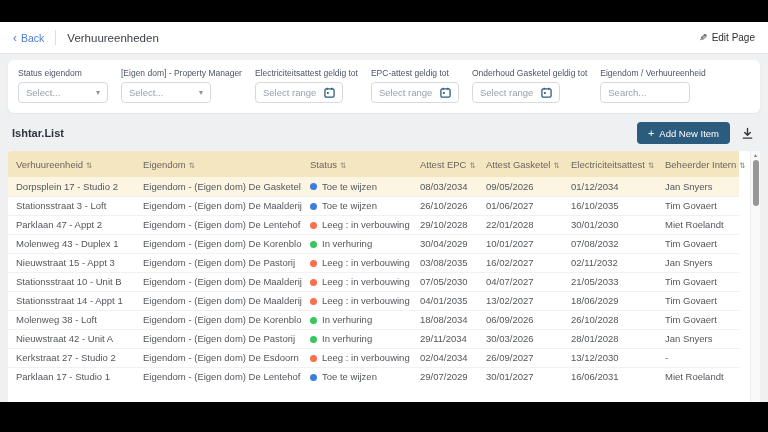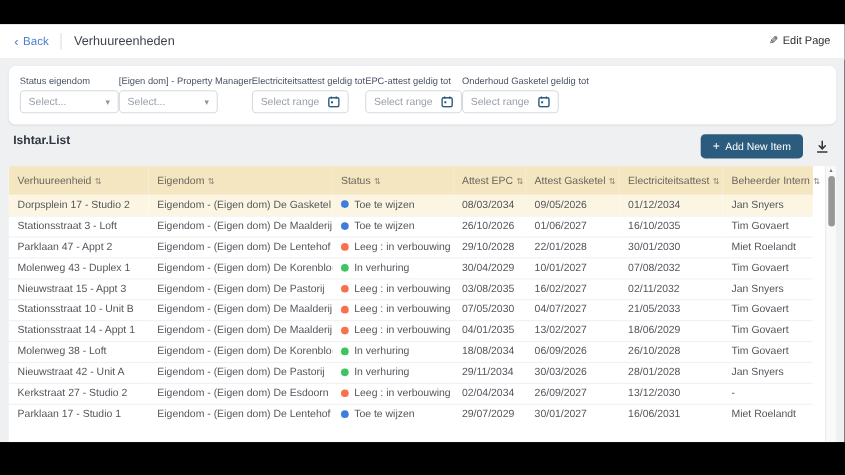--- a/index.html
+++ b/index.html
@@ -17,35 +17,35 @@
   .back-chevron { font-size:12px; line-height:1; }
   .nav-divider { width:1px; height:15px; background:#dcdee1; margin:0 11px; }
   .page-title { font-size:11.5px; color:#3a3f49; }
   .edit-page { margin-left:auto; display:flex; align-items:center; gap:4px; font-size:10px; color:#2d2f33; cursor:pointer; }
   .edit-icon { font-size:10px; transform:scaleX(-1); display:inline-block; }
 
   
   .content { flex:1; padding:6px 8px 0; display:flex; flex-direction:column; overflow:hidden; }
 
   
-  .filter-card { background:#fff; border-radius:6px; box-shadow:0 1px 2px rgba(0,0,0,.05); padding:8px 10px 10px; display:flex; flex-shrink:0; }
+  .filter-card { background:#fff; border-radius:6px; box-shadow:0 1px 2px rgba(0,0,0,.05); padding:8px 10px 10px; display:flex; gap:13px; flex-shrink:0; }
   .fgroup { display:flex; flex-direction:column; }
   .flabel { font-size:8.5px; color:#4a5366; margin-bottom:4px; white-space:nowrap; }
   .fcontrol { height:21px; border:1px solid #d6dae0; border-radius:4px; background:#fff; display:flex; align-items:center; justify-content:space-between; padding:0 7px; font-size:9.5px; color:#99a0ab; }
   .fcontrol .ph { white-space:nowrap; }
   .caret { font-size:8px; color:#8d949e; }
   .cal-icon { display:flex; }
   .w-select { width:90px; }
   .w-range  { width:88px; }
   .w-search { width:90px; }
   .search-input { border:none; outline:none; width:100%; font-size:9.5px; color:#6a717c; background:transparent; font-family:inherit; }
   .search-input::placeholder { color:#99a0ab; }
 
   
-  .list-head { display:flex; margin:9px 2px 7px 4px; flex-shrink:0; }
+  .list-head { display:flex; align-items:center; margin:9px 2px 7px 4px; flex-shrink:0; }
   .list-title { font-size:11px; font-weight:bold; color:#2e3440; }
   .add-btn { margin-left:auto; background:var(--accent,#2b5c7d); color:#fff; font-size:9.5px; height:22px; padding:0 11px; border:none; border-radius:4px; display:flex; align-items:center; gap:5px; cursor:pointer; font-family:inherit; }
   .plus { font-size:11px; line-height:1; }
   .dl-btn { margin-left:11px; margin-right:4px; background:none; border:none; cursor:pointer; display:flex; align-items:center; }
 
   
   .table-card { background:#fff; border-radius:3px 3px 0 0; flex:1; overflow:hidden; display:flex; }
   .table-wrap { flex:1; overflow:hidden; }
   table { border-collapse:collapse; table-layout:fixed; width:731px; }
   col.c1{width:127px} col.c2{width:167px} col.c3{width:110px} col.c4{width:66px} col.c5{width:85px} col.c6{width:94px} col.c7{width:82px}
@@ -132,20 +132,26 @@
           <div class="fcontrol w-range">
             <span class="ph">Select range</span>
             <span class="cal-icon">
               <svg width="11" height="11" viewBox="0 0 12 12">
                   <rect x="1" y="2" width="10" height="9" rx="1.5" fill="none" stroke="#2b5c7d" stroke-width="1.4"></rect>
                   <line x1="3.5" y1="0.8" x2="3.5" y2="3" stroke="#2b5c7d" stroke-width="1.4"></line>
                   <line x1="8.5" y1="0.8" x2="8.5" y2="3" stroke="#2b5c7d" stroke-width="1.4"></line>
                   <rect x="3.2" y="5.5" width="2" height="2" fill="#2b5c7d"></rect>
                 </svg>
             </span>
+          </div>
+        </div>
+        <div class="fgroup">
+          <span class="flabel">Eigendom / Verhuureenheid</span>
+          <div class="fcontrol w-search">
+            <input class="search-input" type="text" placeholder="Search..." style="">
           </div>
         </div>
       </div>
 
       <div class="list-head">
         <span class="list-title">Ishtar.List</span>
         <button class="add-btn">
           <span class="plus">+</span>
           <span>Add New Item</span>
         </button>

